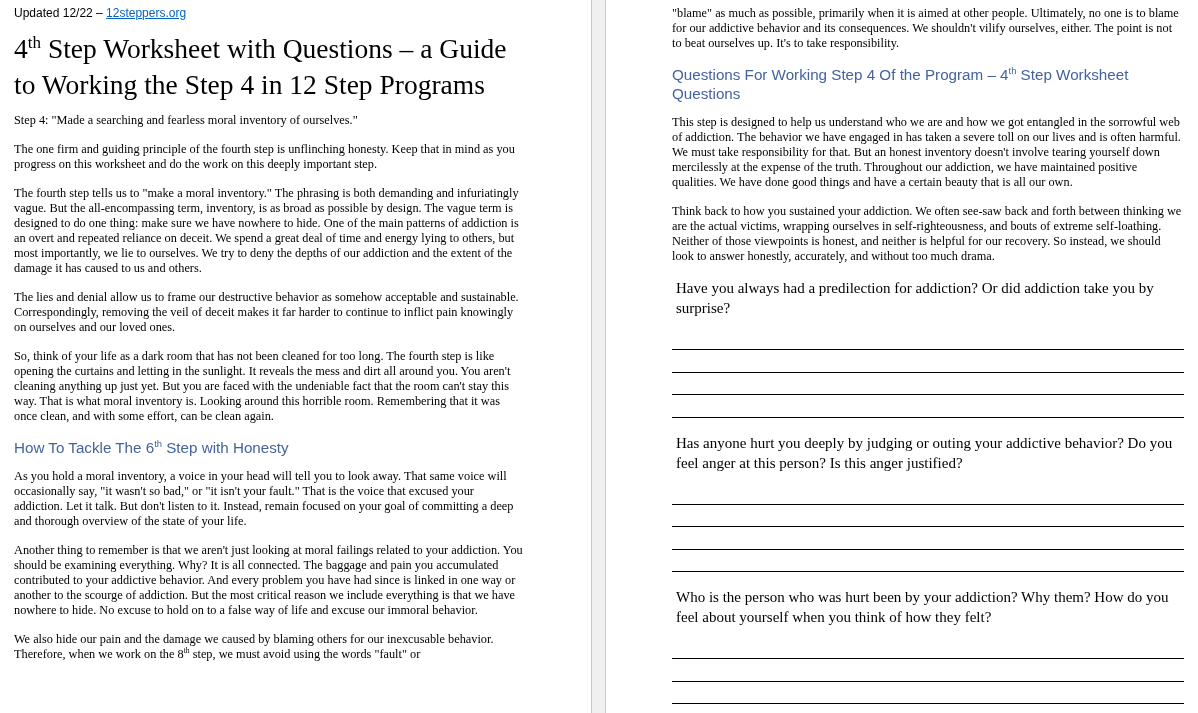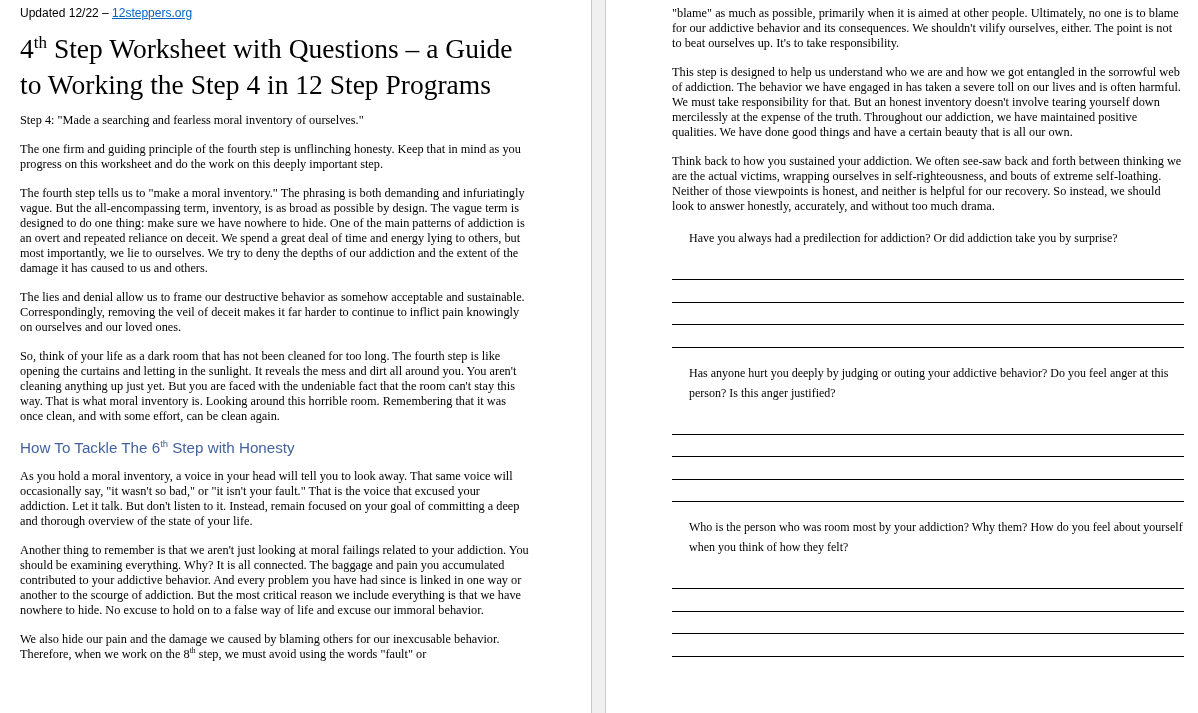--- a/index.html
+++ b/index.html
@@ -13,21 +13,21 @@
     color: #000000;
   }
   .page {
     position: absolute;
     top: 0;
     height: 713px;
     background: #ffffff;
     box-sizing: border-box;
     overflow: hidden;
   }
-  #left-page  { left: 6px;     width: 591px; padding: 6px 67px 0 14px; }
+  #left-page  { left: 0;     width: 591px; padding: 6px 67px 0 14px; }
   #gutter {
     position: absolute; top: 0; left: 591px;
     width: 15px; height: 713px;
     background: #f0f0f0;
     border-left: 1px solid #c9c9c9;
     border-right: 1px solid #c9c9c9;
     box-sizing: border-box;
   }
   #right-page { left: 606px; width: 592px; padding: 6px 14px 0 66px; }
 
@@ -57,23 +57,23 @@
     font-weight: 400;
     color: #44639C;
     margin: 4px 0 12px 0;
   }
   p.body-p {
     font-size: 12.3px;
     line-height: 15px;
     margin: 0 0 14px 0;
   }
   p.question {
-    font-size: 12px;
+    font-size: 15px;
     line-height: 20px;
-    margin: 0 0 6px 17px;
+    margin: 0 0 6px 4px;
   }
   sup.sup {
     font-size: 62%;
     vertical-align: super;
     line-height: 0;
   }
   .answers { margin: 0 0 15px 0; }
   .answer-line {
     height: 21.5px;
     border-bottom: 1.5px solid #000000;
@@ -109,41 +109,44 @@
     <p class="body-p">
       <span>We also hide our pain and the damage we caused by blaming others for our inexcusable behavior. Therefore, when we work on the 8</span><sup class="sup">th</sup><span> step, we must avoid using the words "fault" or</span>
     </p>
   </section>
 
   <div id="gutter"></div>
 
   <section class="page" id="right-page">
     <p class="body-p">"blame" as much as possible, primarily when it is aimed at other people. Ultimately, no one is to blame for our addictive behavior and its consequences. We shouldn't vilify ourselves, either. The point is not to beat ourselves up. It's to take responsibility.</p>
 
+    <h2 class="doc-h2">
+      <span>Questions For Working Step 4 Of the Program – 4</span><sup class="sup">th</sup><span> Step Worksheet Questions</span>
+    </h2>
 
     <p class="body-p">This step is designed to help us understand who we are and how we got entangled in the sorrowful web of addiction. The behavior we have engaged in has taken a severe toll on our lives and is often harmful. We must take responsibility for that. But an honest inventory doesn't involve tearing yourself down mercilessly at the expense of the truth. Throughout our addiction, we have maintained positive qualities. We have done good things and have a certain beauty that is all our own.</p>
     <p class="body-p">Think back to how you sustained your addiction. We often see-saw back and forth between thinking we are the actual victims, wrapping ourselves in self-righteousness, and bouts of extreme self-loathing. Neither of those viewpoints is honest, and neither is helpful for our recovery. So instead, we should look to answer honestly, accurately, and without too much drama.</p>
 
     <p class="question">Have you always had a predilection for addiction? Or did addiction take you by surprise?</p>
     <div class="answers">
       <div class="answer-line"></div>
       <div class="answer-line"></div>
       <div class="answer-line"></div>
       <div class="answer-line"></div>
     </div>
 
     <p class="question">Has anyone hurt you deeply by judging or outing your addictive behavior? Do you feel anger at this person? Is this anger justified?</p>
     <div class="answers">
       <div class="answer-line"></div>
       <div class="answer-line"></div>
       <div class="answer-line"></div>
       <div class="answer-line"></div>
     </div>
 
-    <p class="question">Who is the person who was room most by your addiction? Why them? How do you feel about yourself when you think of how they felt?</p>
+    <p class="question">Who is the person who was hurt been by your addiction? Why them? How do you feel about yourself when you think of how they felt?</p>
     <div class="answers">
       <div class="answer-line"></div>
       <div class="answer-line"></div>
       <div class="answer-line"></div>
       <div class="answer-line"></div>
     </div>
   </section>
 
 </div>
 

